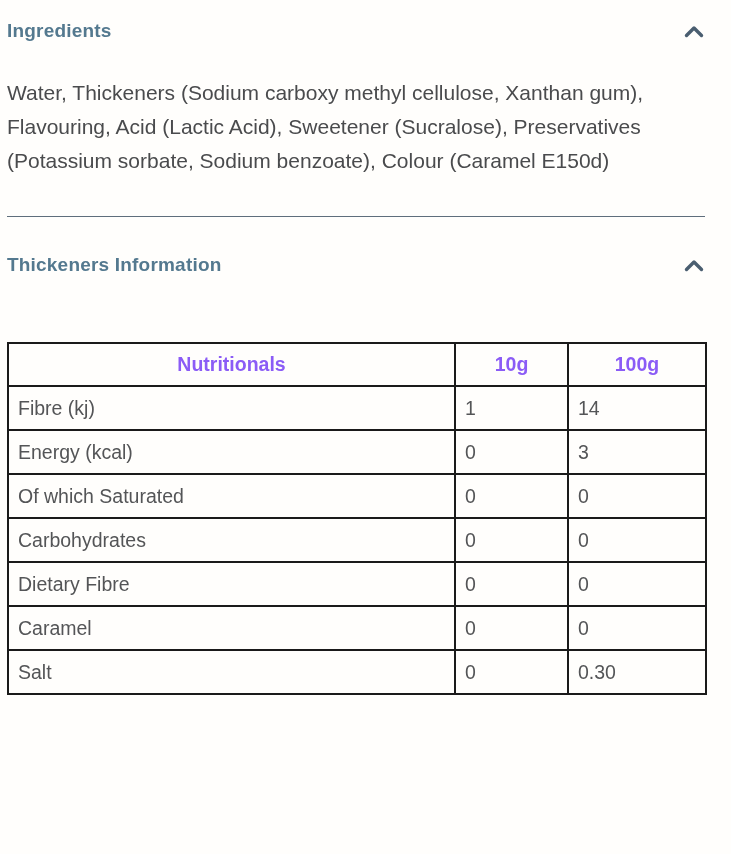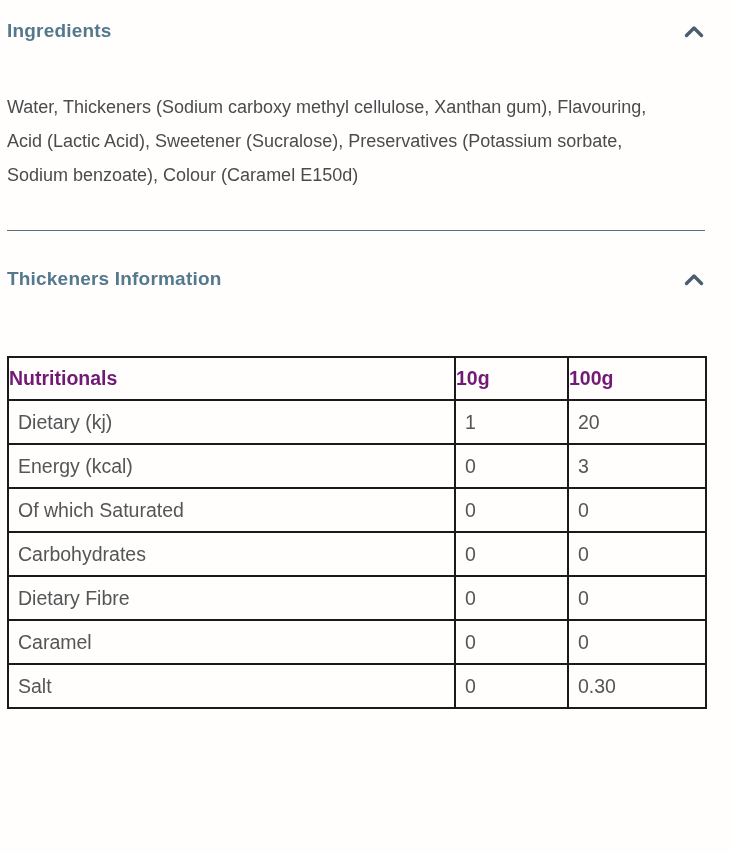--- a/index.html
+++ b/index.html
@@ -31,23 +31,23 @@
     letter-spacing: 0.2px;
   }
   .chevron {
     width: 20px;
     height: 13px;
     flex: 0 0 auto;
     display: block;
   }
   .chevron svg { display: block; width: 20px; height: 13px; }
   .ingredients-body {
-    margin-top: 48px;
+    margin-top: 34px;
     max-width: 662px;
-    font-size: 18px;
+    font-size: 21px;
     line-height: 34px;
     color: #4a4b4d;
   }
   .divider {
     margin-top: 38px;
     width: 698px;
     border: none;
     border-top: 1px solid #5f6e7c;
   }
   .nutrition-header { margin-top: 37px; }
@@ -61,22 +61,22 @@
   .nutrition-table col.c1 { width: 447px; }
   .nutrition-table col.c2 { width: 113px; }
   .nutrition-table col.c3 { width: 138px; }
   .nutrition-table th, .nutrition-table td {
     border: 2px solid #1a1a1a;
     vertical-align: middle;
   }
   .nutrition-table th {
     height: 43px;
     font-weight: 700;
-    color: #701a75;
-    text-align: left;
+    color: #8b5cf6;
+    text-align: center;
   }
   .nutrition-table td {
     height: 44px;
     padding-left: 9px;
     text-align: left;
     color: #545557;
     font-weight: 400;
   }
 </style>
 </head>
@@ -114,23 +114,23 @@
       </colgroup>
     <thead>
       <tr>
         <th>Nutritionals</th>
         <th>10g</th>
         <th>100g</th>
       </tr>
     </thead>
     <tbody>
       <tr>
-        <td>Dietary (kj)</td>
+        <td>Fibre (kj)</td>
         <td>1</td>
-        <td>20</td>
+        <td>14</td>
       </tr>
       <tr>
         <td>Energy (kcal)</td>
         <td>0</td>
         <td>3</td>
       </tr>
       <tr>
         <td>Of which Saturated</td>
         <td>0</td>
         <td>0</td>

